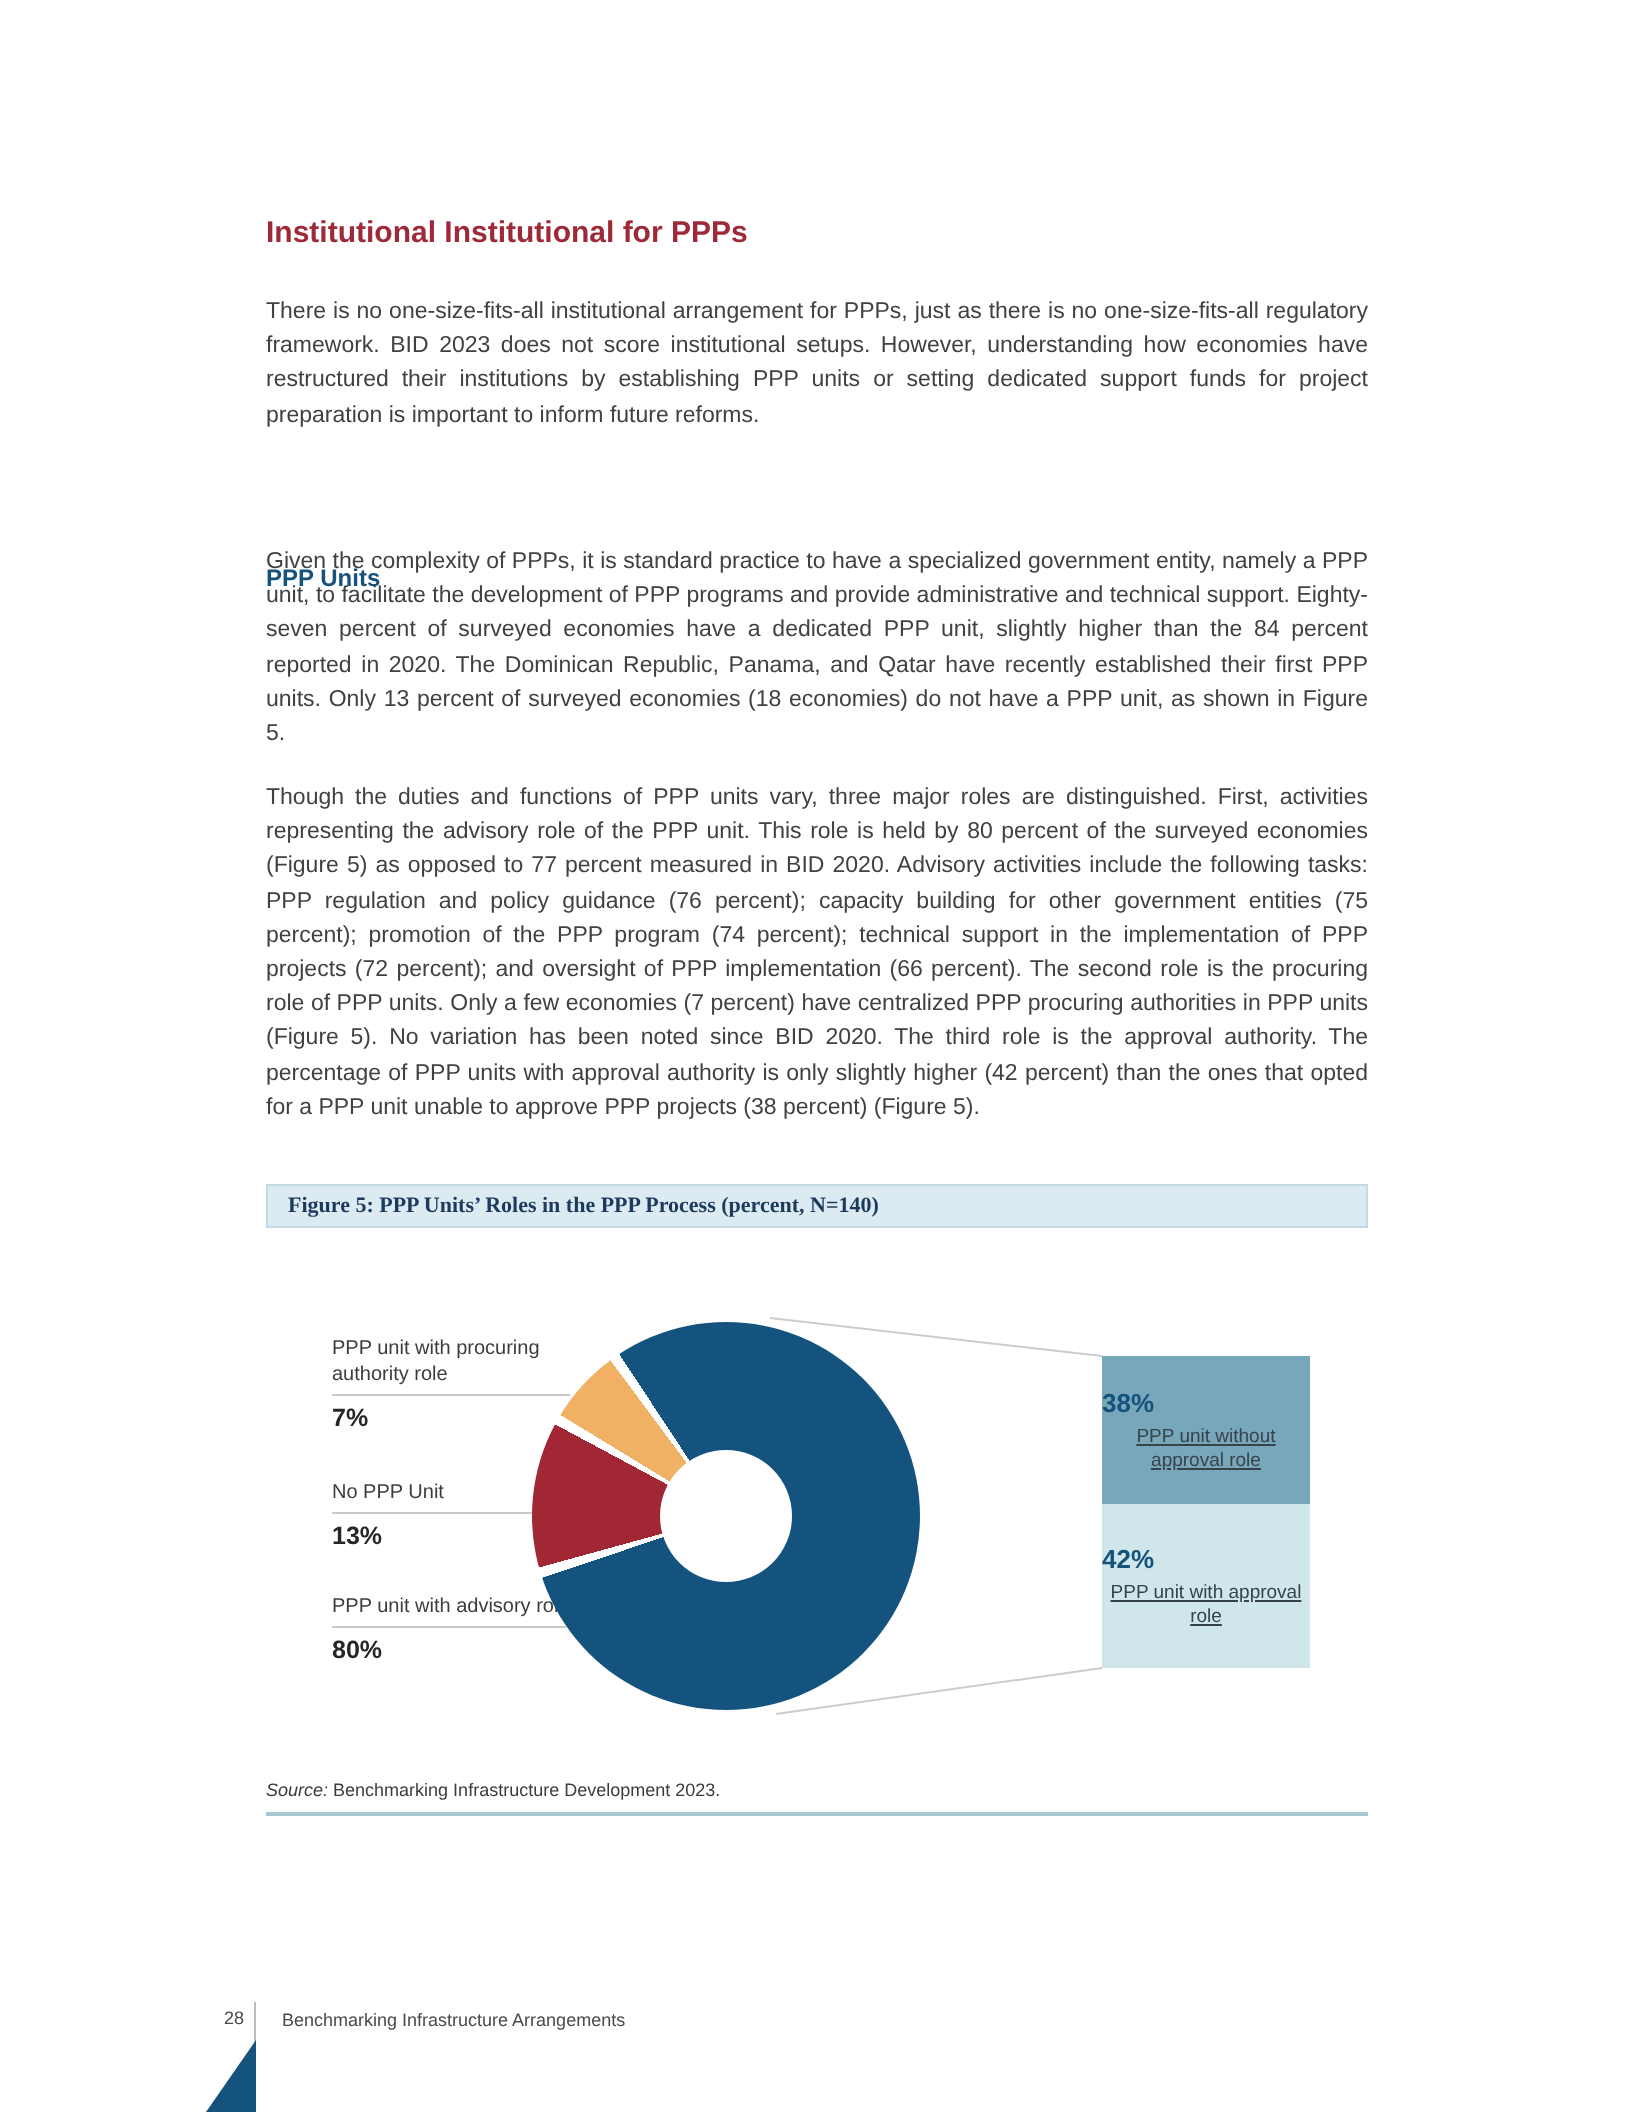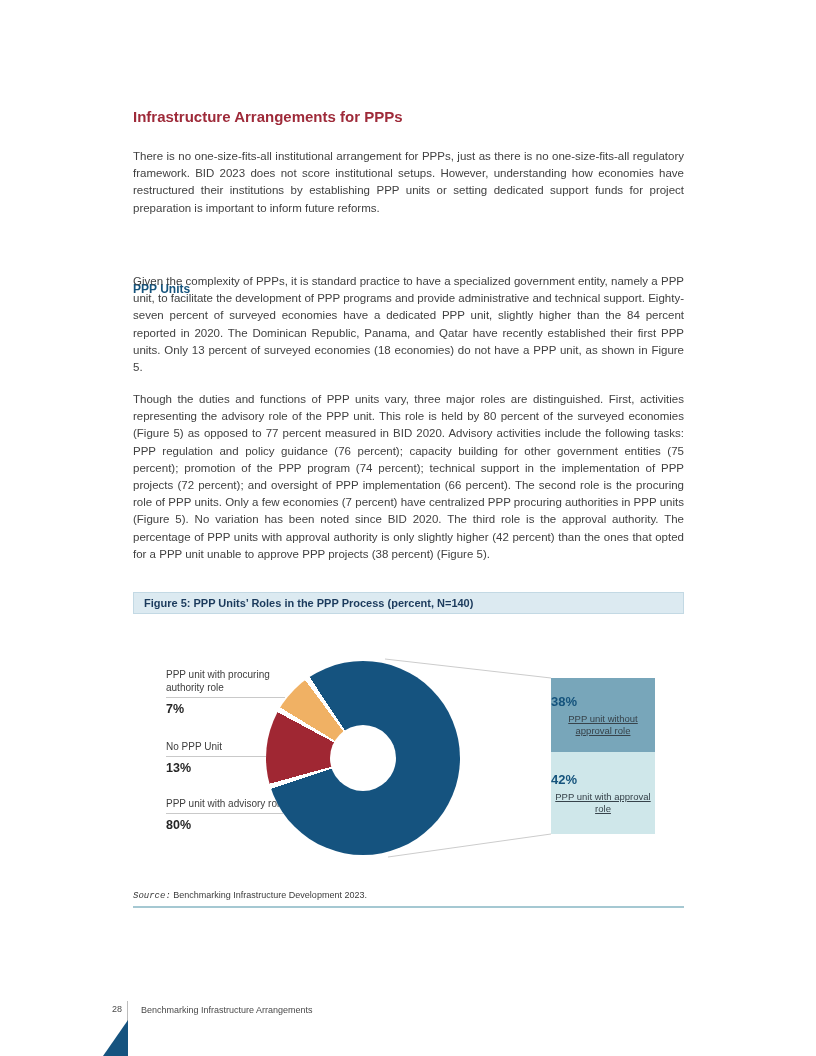--- a/index.html
+++ b/index.html
@@ -20,21 +20,21 @@
   }
   .p-intro { top:148px; }
   .section-heading {
     top:246px; font-size:12px; font-weight:bold; color:#15537c;margin-top:36px;
   }
   .p-units { top:273px; }
   .p-roles { top:391px; }
 
   .figure-bar {
     top:592px; height:22px; background:#dceaf1; border:1px solid #c3d9e4;
-    display:flex; align-items:center; padding-left:10px;
+    display:flex; align-items:center; padding-left:10px;font-family:Liberation Serif, serif;
   }
   .figure-bar span {
     font-size:11px; font-weight:bold; color:#1b3a5c;
   }
 
   .chart-area { top:622px; height:268px; }
 
   .donut {
     position:absolute; left:133px; top:39px; width:194px; height:194px;
     border-radius:50%;
@@ -67,40 +67,40 @@
   .bd-box {
     width:104px; display:flex; flex-direction:column; align-items:flex-start;
     justify-content:center; text-align:center;
   }
   .bd-box-top { height:74px; background:#78a6ba; }
   .bd-box-bottom { height:82px; background:#cfe7ea; }
   .bd-pct { font-size:13px; font-weight:bold; color:#15537c; }
   .bd-label { font-size:9.5px; line-height:12px; color:#37434b; margin-top:4px;text-decoration:underline; }
 
   .source-line { top:890px; font-size:9px; color:#3c3c3c; }
-  .source-line .src-label { font-style:italic;font-family:Liberation Mono, monospace; }
+  .source-line .src-label { font-style:italic; }
   .figure-bottom-rule { top:906px; height:2px; background:#a5c8d2; }
 
   .footer-pagenum {
     left:104px; top:1004px; width:18px; text-align:right;
     font-size:9px; color:#4a4a4a;
   }
   .footer-divider { left:127px; top:1001px; width:1px; height:21px; background:#bdbdbd; }
   .footer-text { left:141px; top:1005px; font-size:9px; color:#4a4a4a; }
   .footer-triangle {
     left:103px; top:1020px; width:25px; height:36px; background:#15537f;
     clip-path: polygon(100% 0, 100% 100%, 0 100%);
   }
 </style>
 </head>
 <body>
 
 <div class="page">
 
-  <h1 class="abs content-x doc-title">Infrastructure Arrangements for PPPs</h1>
+  <h1 class="abs content-x doc-title">Institutional Institutional for PPPs</h1>
 
   <p class="abs content-x body-para p-intro">There is no one-size-fits-all institutional arrangement for PPPs, just as there is no one-size-fits-all regulatory framework. BID 2023 does not score institutional setups. However, understanding how economies have restructured their institutions by establishing PPP units or setting dedicated support funds for project preparation is important to inform future reforms.</p>
 
   <h2 class="abs content-x section-heading">PPP Units</h2>
 
   <p class="abs content-x body-para p-units">Given the complexity of PPPs, it is standard practice to have a specialized government entity, namely a PPP unit, to facilitate the development of PPP programs and provide administrative and technical support. Eighty-seven percent of surveyed economies have a dedicated PPP unit, slightly higher than the 84 percent reported in 2020. The Dominican Republic, Panama, and Qatar have recently established their first PPP units. Only 13 percent of surveyed economies (18 economies) do not have a PPP unit, as shown in Figure 5.</p>
 
   <p class="abs content-x body-para p-roles">Though the duties and functions of PPP units vary, three major roles are distinguished. First, activities representing the advisory role of the PPP unit. This role is held by 80 percent of the surveyed economies (Figure 5) as opposed to 77 percent measured in BID 2020. Advisory activities include the following tasks: PPP regulation and policy guidance (76 percent); capacity building for other government entities (75 percent); promotion of the PPP program (74 percent); technical support in the implementation of PPP projects (72 percent); and oversight of PPP implementation (66 percent). The second role is the procuring role of PPP units. Only a few economies (7 percent) have centralized PPP procuring authorities in PPP units (Figure 5). No variation has been noted since BID 2020. The third role is the approval authority. The percentage of PPP units with approval authority is only slightly higher (42 percent) than the ones that opted for a PPP unit unable to approve PPP projects (38 percent) (Figure 5).</p>
 
   <div class="abs content-x figure-bar">

